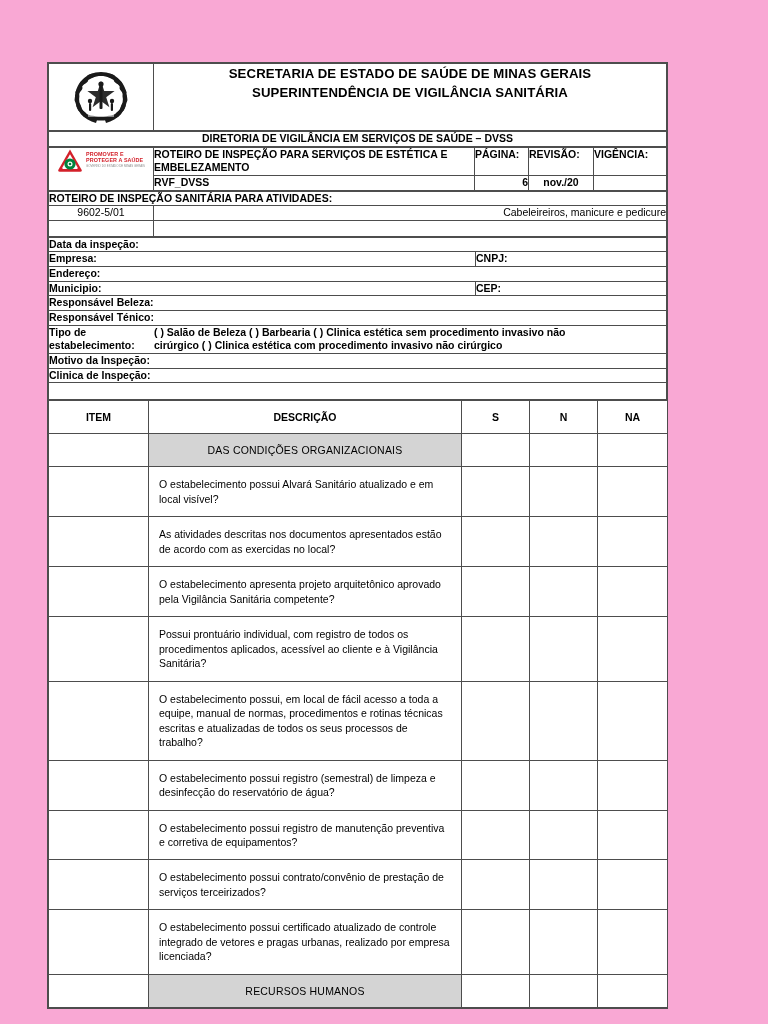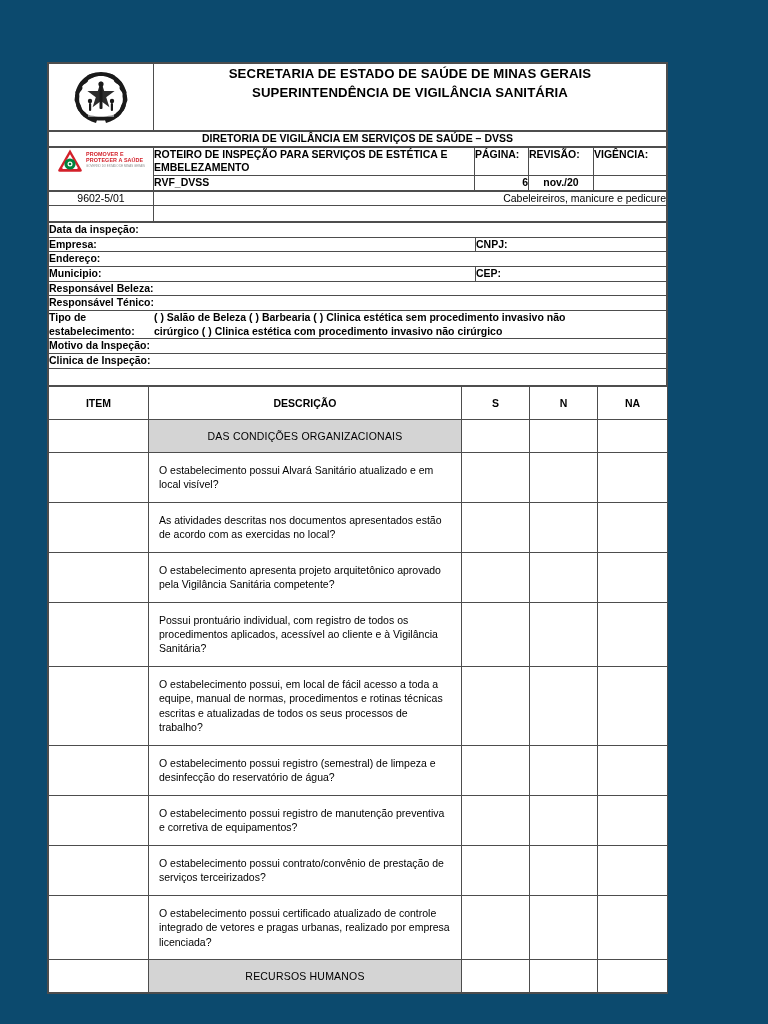--- a/index.html
+++ b/index.html
@@ -13,21 +13,21 @@
     height: 1024px;
     font-family: "Liberation Sans", sans-serif;
     color: #000000;
     -webkit-font-smoothing: antialiased;
   }
 
   .page {
     position: relative;
     width: 768px;
     height: 1024px;
-    background: #0c4a6e;
+    background: #f9a8d4;
     box-sizing: border-box;
   }
 
   .doc {
     position: absolute;
     left: 47px;
     top: 62px;
     width: 621px;
     border: 1px solid #4d4d4d;
     box-sizing: border-box;
@@ -300,20 +300,23 @@
       </tr>
     </tbody>
       </table>
 
     <table class="grid">
       <colgroup>
           <col style="width:105px">
           <col>
         </colgroup>
       <tbody>
+          <tr>
+        <td class="wide-label" colspan="2">ROTEIRO DE INSPEÇÃO SANITÁRIA PARA ATIVIDADES:</td>
+      </tr>
       <tr>
         <td class="cnae-code">9602-5/01</td>
         <td class="cnae-desc">Cabeleireiros, manicure e pedicure</td>
       </tr>
       <tr class="blank-row">
         <td class="cnae-code"></td>
         <td class="cnae-desc"></td>
       </tr>
     </tbody>
       </table>

